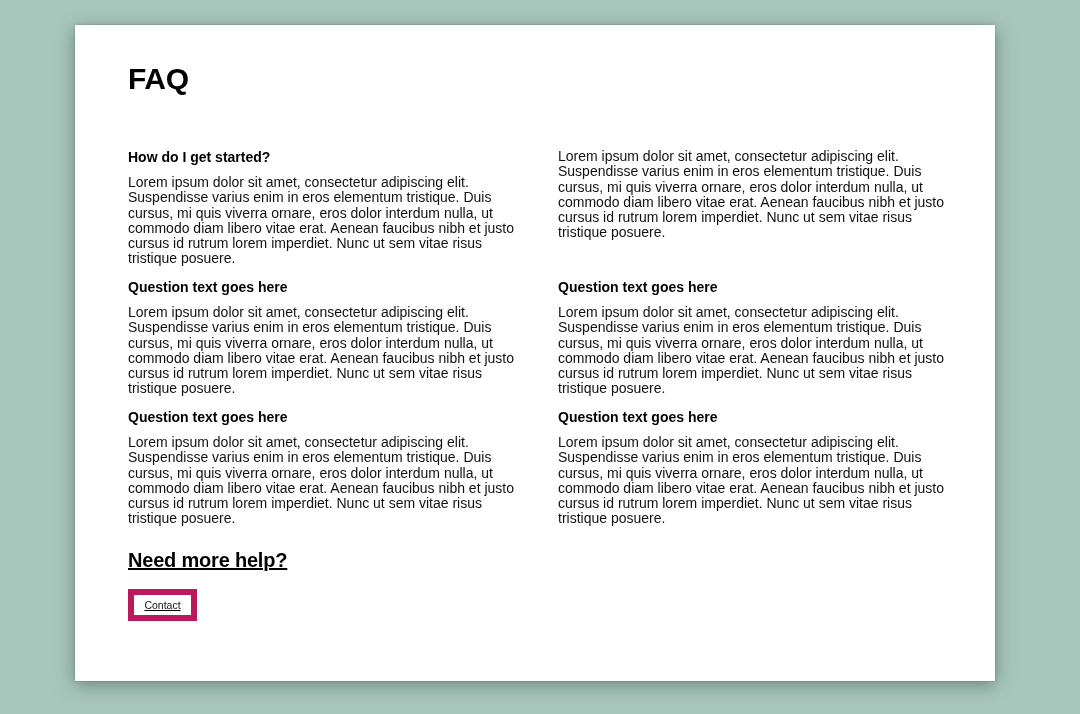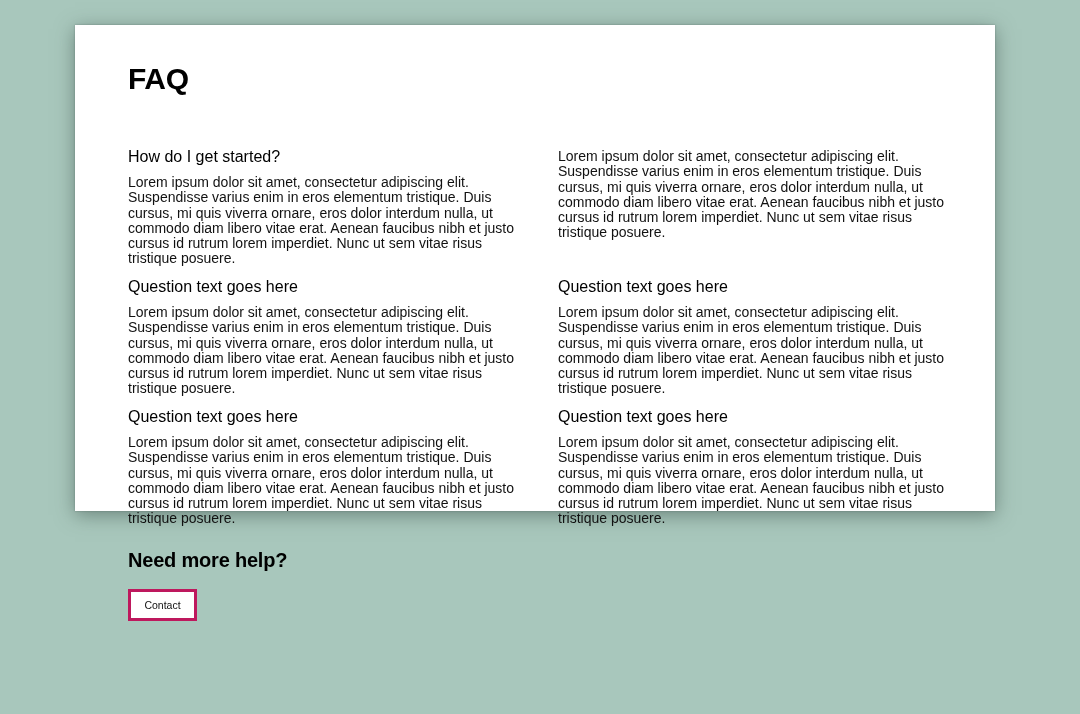--- a/index.html
+++ b/index.html
@@ -5,72 +5,72 @@
     * { box-sizing: border-box; margin: 0; padding: 0; }
     html, body {
       width: 1080px; height: 714px; overflow: hidden;
       background: #a8c7bc;
       font-family: "Liberation Sans", "DejaVu Sans", sans-serif;
       color: #000;
     }
     .card {
       position: absolute;
       left: 75px; top: 25px;
-      width: 920px; height: 486px;
+      width: 920px; height: 656px;
       background: #ffffff;
       box-shadow: 0 4px 18px rgba(60, 80, 72, 0.55), 0 0 2px rgba(0,0,0,0.25);
     }
     .title {
       position: absolute;
       left: 53px; top: 36px;
       font-size: 30px; font-weight: 700;
       letter-spacing: -0.3px;
       line-height: 36px;
     }
     .faq-grid {
       position: absolute;
       left: 53px; top: 124px;
       width: 820px;
       display: grid;
       grid-template-columns: 430px 390px;
       grid-auto-rows: 130px;
     }
     .faq-item { }
     .question {
-      font-size: 16px; font-weight: 400;
+      font-size: 14px; font-weight: 700;
       line-height: 16px;
       margin-bottom: 10px;
       height: 16px;
     }
     .answer {
       font-size: 14px;
       line-height: 15.3px;
       color: #111;
       width: 392px;
     }
     .help {
       position: absolute;
-      left: 53px; top: 522px;
+      left: 53px; top: 522px; text-decoration: underline;
     }
     .help-title {
       font-size: 20px; font-weight: 700;
       line-height: 26px;
       letter-spacing: -0.2px;
     }
     .help-sub {
       margin-top: 13px;
       font-size: 11.5px;
       line-height: 14px;
       color: #111;
     }
     .contact-btn {
       margin-top: 16px;
       display: flex; align-items: center; justify-content: center;
       width: 69px; height: 32px;
-      border: 3px solid #be185d;
+      border: 6px solid #be185d;
       background: #fff;
       font-family: "Liberation Sans", "DejaVu Sans", sans-serif;
       font-size: 10.5px;
       color: #111;
       cursor: pointer;
     }
   </style>
 </head>
 <body>
 

